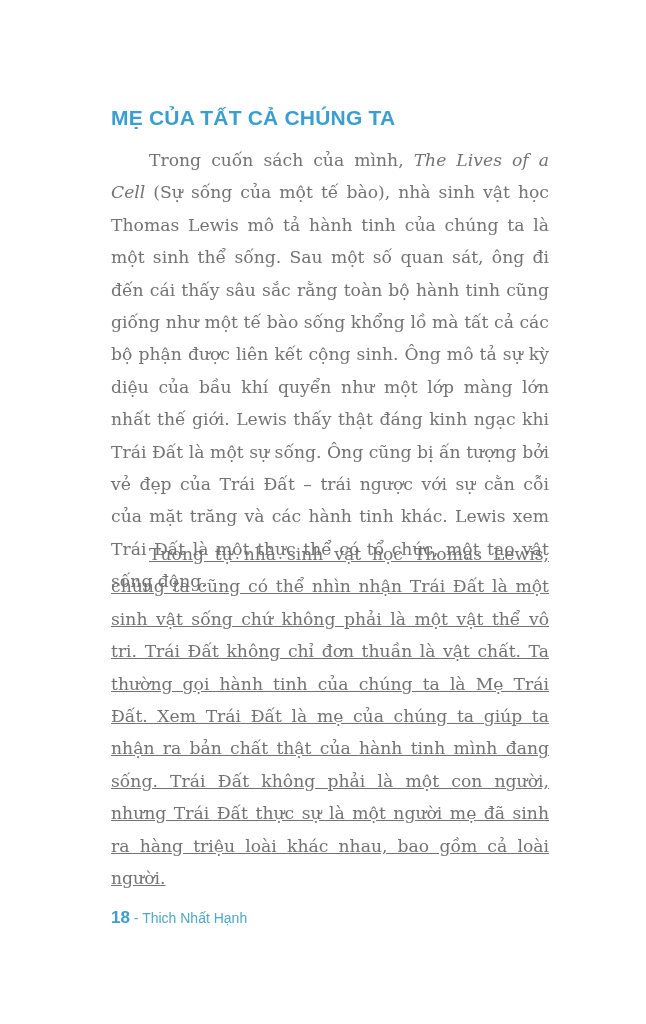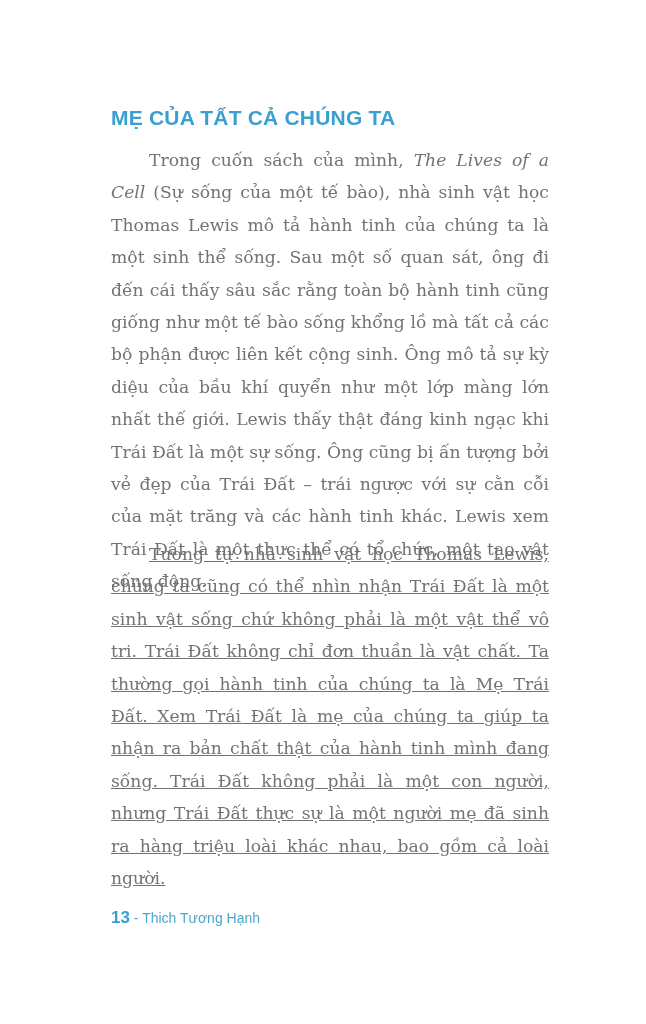--- a/index.html
+++ b/index.html
@@ -34,15 +34,15 @@
 <body>
 
 <div class="page">
   <h2 class="heading">MẸ CỦA TẤT CẢ CHÚNG TA</h2>
 
   <p class="body-text p1 indent"><span>Trong cuốn sách của mình, </span><i>The Lives of a Cell</i><span> (Sự sống của một tế bào), nhà sinh vật học Thomas Lewis mô tả hành tinh của chúng ta là một sinh thể sống. Sau một số quan sát, ông đi đến cái thấy sâu sắc rằng toàn bộ hành tinh cũng giống như một tế bào sống khổng lồ mà tất cả các bộ phận được liên kết cộng sinh. Ông mô tả sự kỳ diệu của bầu khí quyển như một lớp màng lớn nhất thế giới. Lewis thấy thật đáng kinh ngạc khi Trái Đất là một sự sống. Ông cũng bị ấn tượng bởi vẻ đẹp của Trái Đất – trái ngược với sự cằn cỗi của mặt trăng và các hành tinh khác. Lewis xem Trái Đất là một thực thể có tổ chức, một tạo vật sống động.</span></p>
 
   <p class="body-text p2 indent">Tương tự nhà sinh vật học Thomas Lewis, chúng ta cũng có thể nhìn nhận Trái Đất là một sinh vật sống chứ không phải là một vật thể vô tri. Trái Đất không chỉ đơn thuần là vật chất. Ta thường gọi hành tinh của chúng ta là Mẹ Trái Đất. Xem Trái Đất là mẹ của chúng ta giúp ta nhận ra bản chất thật của hành tinh mình đang sống. Trái Đất không phải là một con người, nhưng Trái Đất thực sự là một người mẹ đã sinh ra hàng triệu loài khác nhau, bao gồm cả loài người.</p>
 
   <div class="footer">
-    <span class="num">13</span><span> - </span><span>Thich Tương Hạnh</span>
+    <span class="num">18</span><span> - </span><span>Thich Nhất Hạnh</span>
   </div>
 </div>
 
 </body></html>

